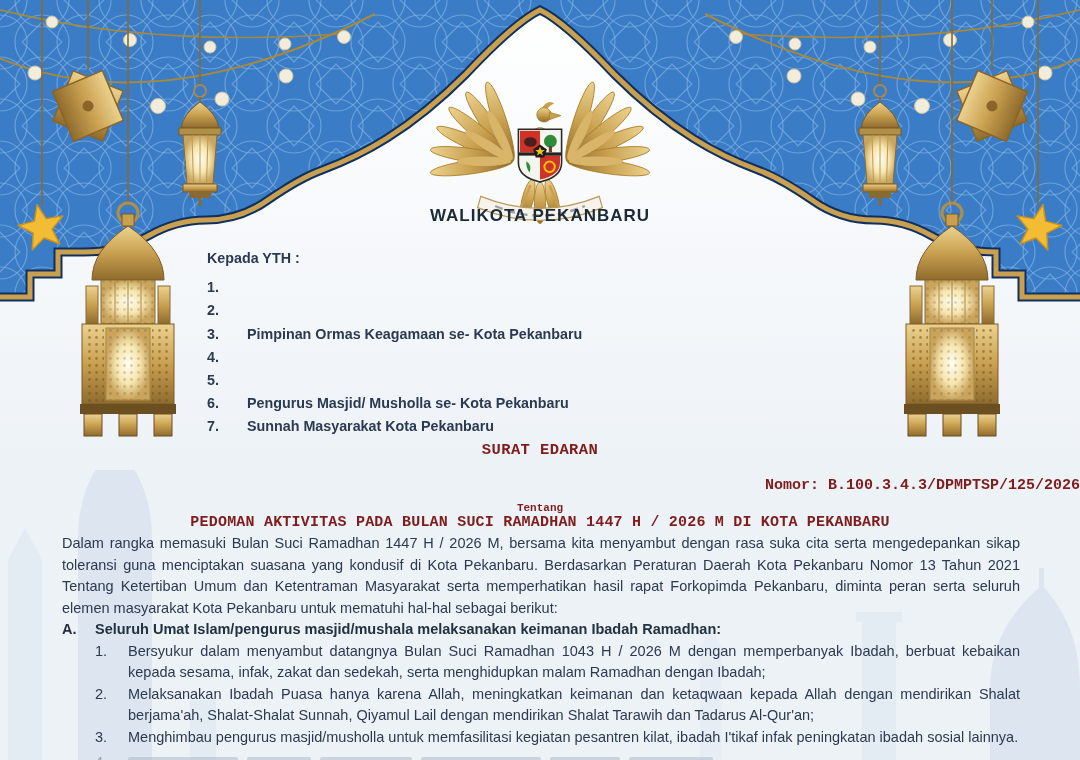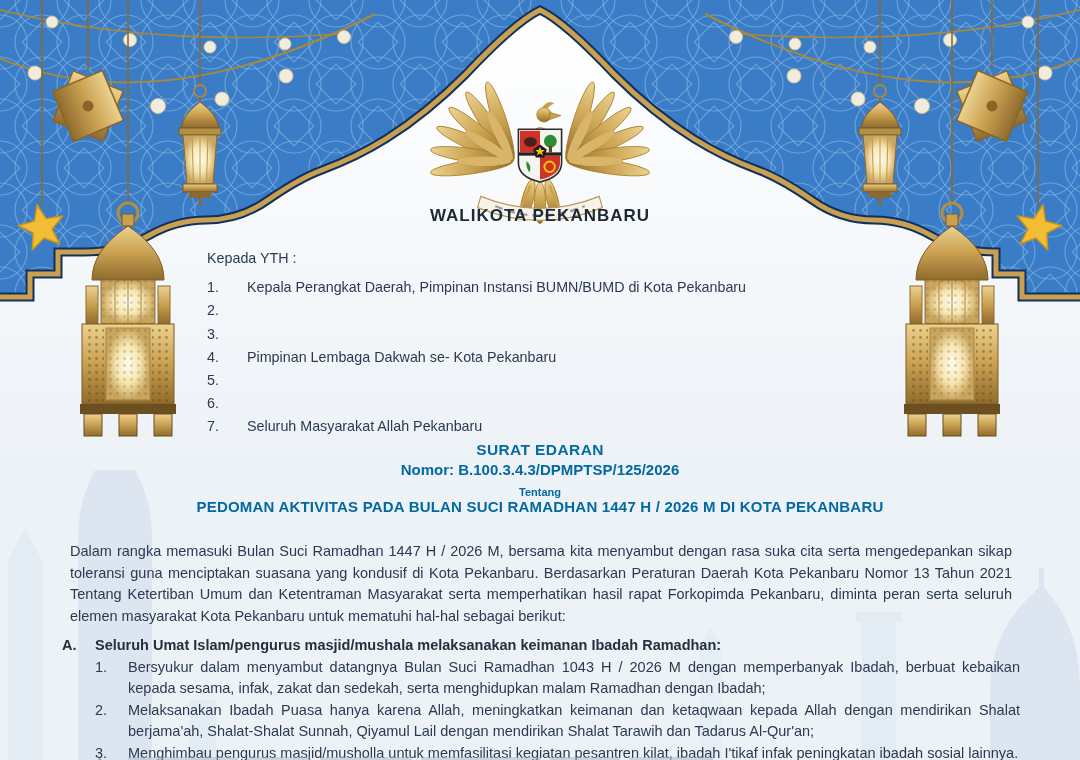--- a/index.html
+++ b/index.html
@@ -4,32 +4,32 @@
 <style>
   html,body{margin:0;padding:0;}
   body{width:1080px;height:760px;overflow:hidden;background:#edf2f7;
        font-family:"Liberation Sans","DejaVu Sans",sans-serif;}
   .page{position:relative;width:1080px;height:760px;overflow:hidden;background:#edf2f7;}
   .header-art{position:absolute;top:0;left:0;z-index:1;}
   .watermarks{position:absolute;bottom:0;left:0;z-index:0;}
   .letter{position:absolute;inset:0;z-index:2;color:#2b3a50;}
   .letterhead-title{position:absolute;top:206px;left:0;width:100%;margin:0;text-align:center;
        font-size:17px;font-weight:bold;letter-spacing:1px;color:#1c2936;}
-  .recipients{position:absolute;top:247px;left:207px;right:60px;font-size:14.3px;line-height:23.2px;}
+  .recipients{position:absolute;top:247px;left:207px;right:60px;font-size:14.3px;line-height:23.2px;font-weight:bold;}
   .recipients .label{margin-bottom:6px;}
   .r-row{display:flex;}
   .r-row .num{width:40px;flex:0 0 40px;}
-  .title-block{position:absolute;top:441px;left:0;width:100%;text-align:center;color:#0369a1;}
+  .title-block{position:absolute;top:441px;left:0;width:100%;text-align:center;color:#7f1d1d;font-family:Liberation Mono, monospace;}
   .tb1{font-size:15.5px;font-weight:bold;letter-spacing:.4px;}
-  .tb2{font-size:15px;font-weight:bold;margin-top:2px;}
+  .tb2{font-size:15px;font-weight:bold;margin-top:18px;text-align:right;}
   .tb3{font-size:11px;font-weight:bold;margin-top:8px;}
   .tb4{font-size:15px;font-weight:bold;letter-spacing:.2px;}
   .body-text{position:absolute;top:533px;left:62px;width:958px;font-size:14.5px;line-height:21.5px;
        text-align:justify;}
-  .body-text p{margin:8px;}
+  .body-text p{margin:0;}
   .sec-row{display:flex;font-weight:bold;color:#22313f;}
   .sec-row .num{width:33px;flex:0 0 33px;}
   .sub-list{margin:0;}
   .s-row{display:flex;}
   .s-row .num{width:33px;flex:0 0 33px;padding-left:33px;box-sizing:content-box;}
   .s-row .txt{flex:1;}
   .truncated{position:absolute;top:754px;left:62px;display:flex;align-items:center;opacity:.45;
        filter:blur(.5px);font-size:14.5px;color:#3c4d60;}
   .truncated .num{width:33px;margin-left:33px;}
   .truncated .bar{display:inline-block;height:10px;background:#9fb0c2;border-radius:2px;margin-right:9px;}
@@ -227,41 +227,41 @@
       </g>
   </svg>
 
   <main class="letter">
     <h1 class="letterhead-title">WALIKOTA PEKANBARU</h1>
 
     <section class="recipients">
       <div class="label">Kepada YTH :</div>
       <div class="r-row">
         <span class="num">1.</span>
-        <span class="txt">Kepala Perangkat Daerah, Pimpinan Instansi BUMN/BUMD di Kota Pekanbaru</span>
       </div>
       <div class="r-row">
         <span class="num">2.</span>
       </div>
       <div class="r-row">
         <span class="num">3.</span>
+        <span class="txt">Pimpinan Ormas Keagamaan se- Kota Pekanbaru</span>
       </div>
       <div class="r-row">
         <span class="num">4.</span>
-        <span class="txt">Pimpinan Lembaga Dakwah se- Kota Pekanbaru</span>
       </div>
       <div class="r-row">
         <span class="num">5.</span>
       </div>
       <div class="r-row">
         <span class="num">6.</span>
+        <span class="txt">Pengurus Masjid/ Musholla se- Kota Pekanbaru</span>
       </div>
       <div class="r-row">
         <span class="num">7.</span>
-        <span class="txt">Seluruh Masyarakat Allah Pekanbaru</span>
+        <span class="txt">Sunnah Masyarakat Kota Pekanbaru</span>
       </div>
     </section>
 
     <div class="title-block">
       <div class="tb1">SURAT EDARAN</div>
       <div class="tb2">Nomor: B.100.3.4.3/DPMPTSP/125/2026</div>
       <div class="tb3">Tentang</div>
       <div class="tb4">PEDOMAN AKTIVITAS PADA BULAN SUCI RAMADHAN 1447 H / 2026 M DI KOTA PEKANBARU</div>
     </div>
 

